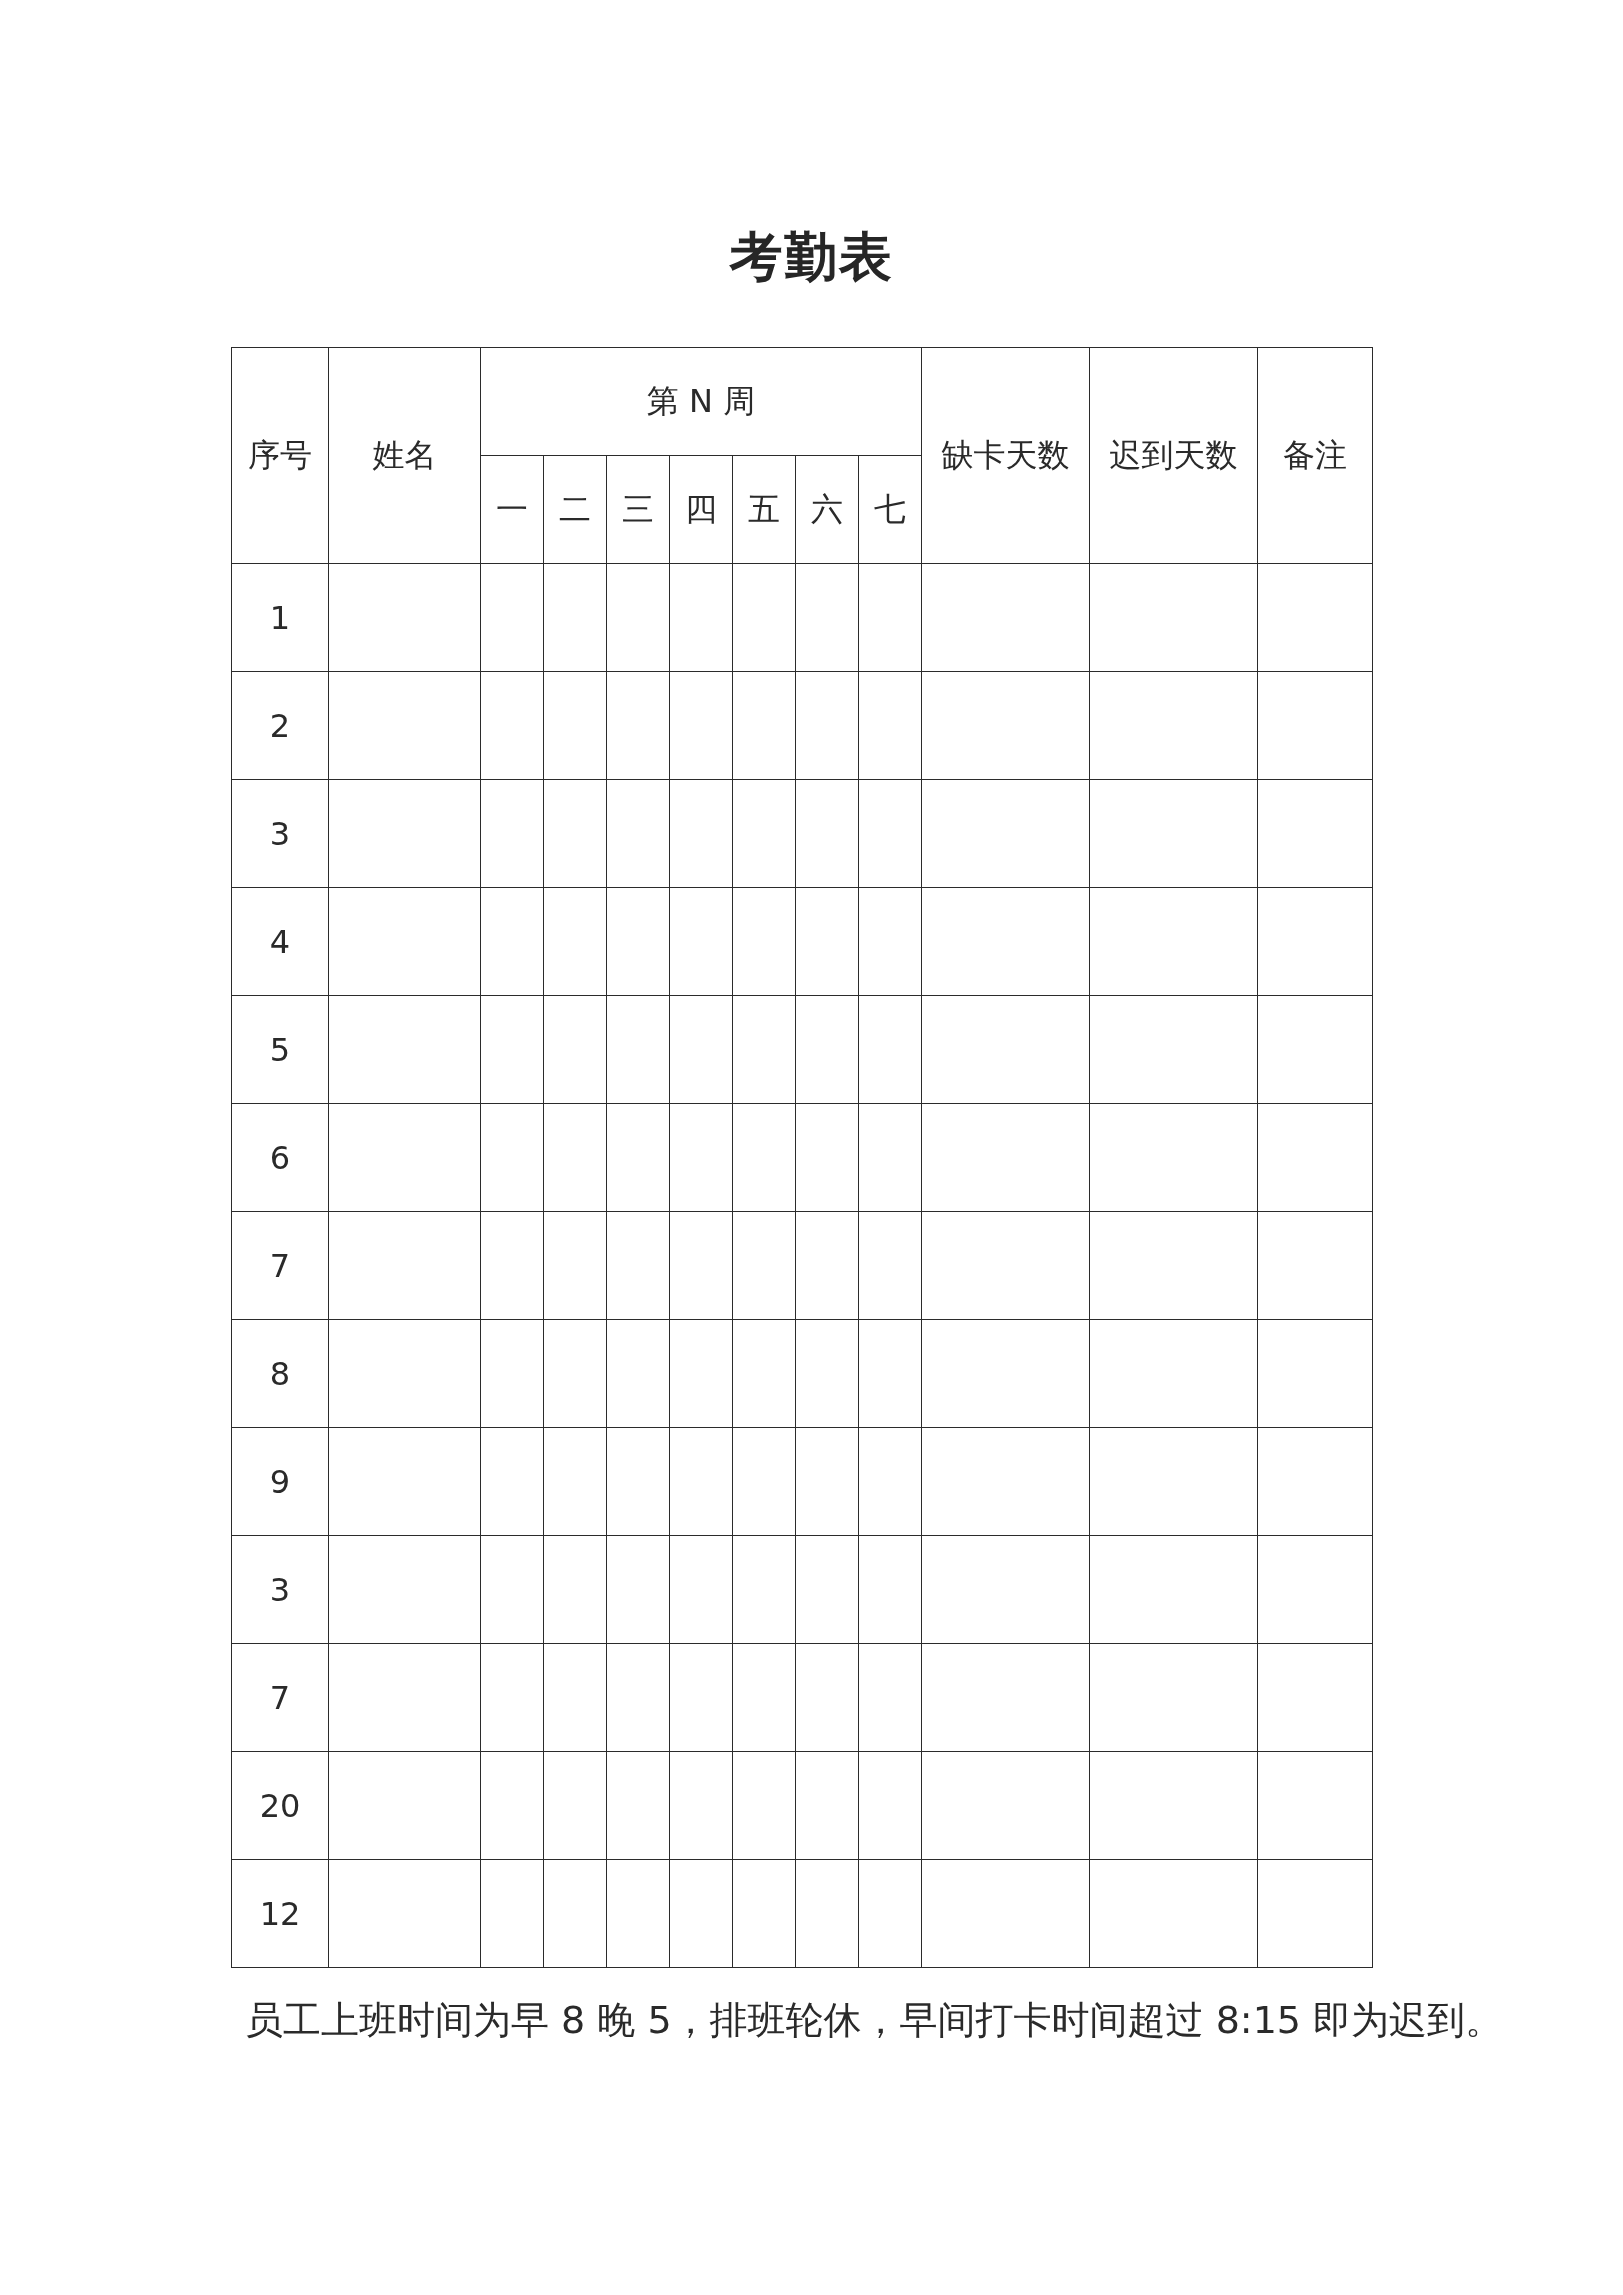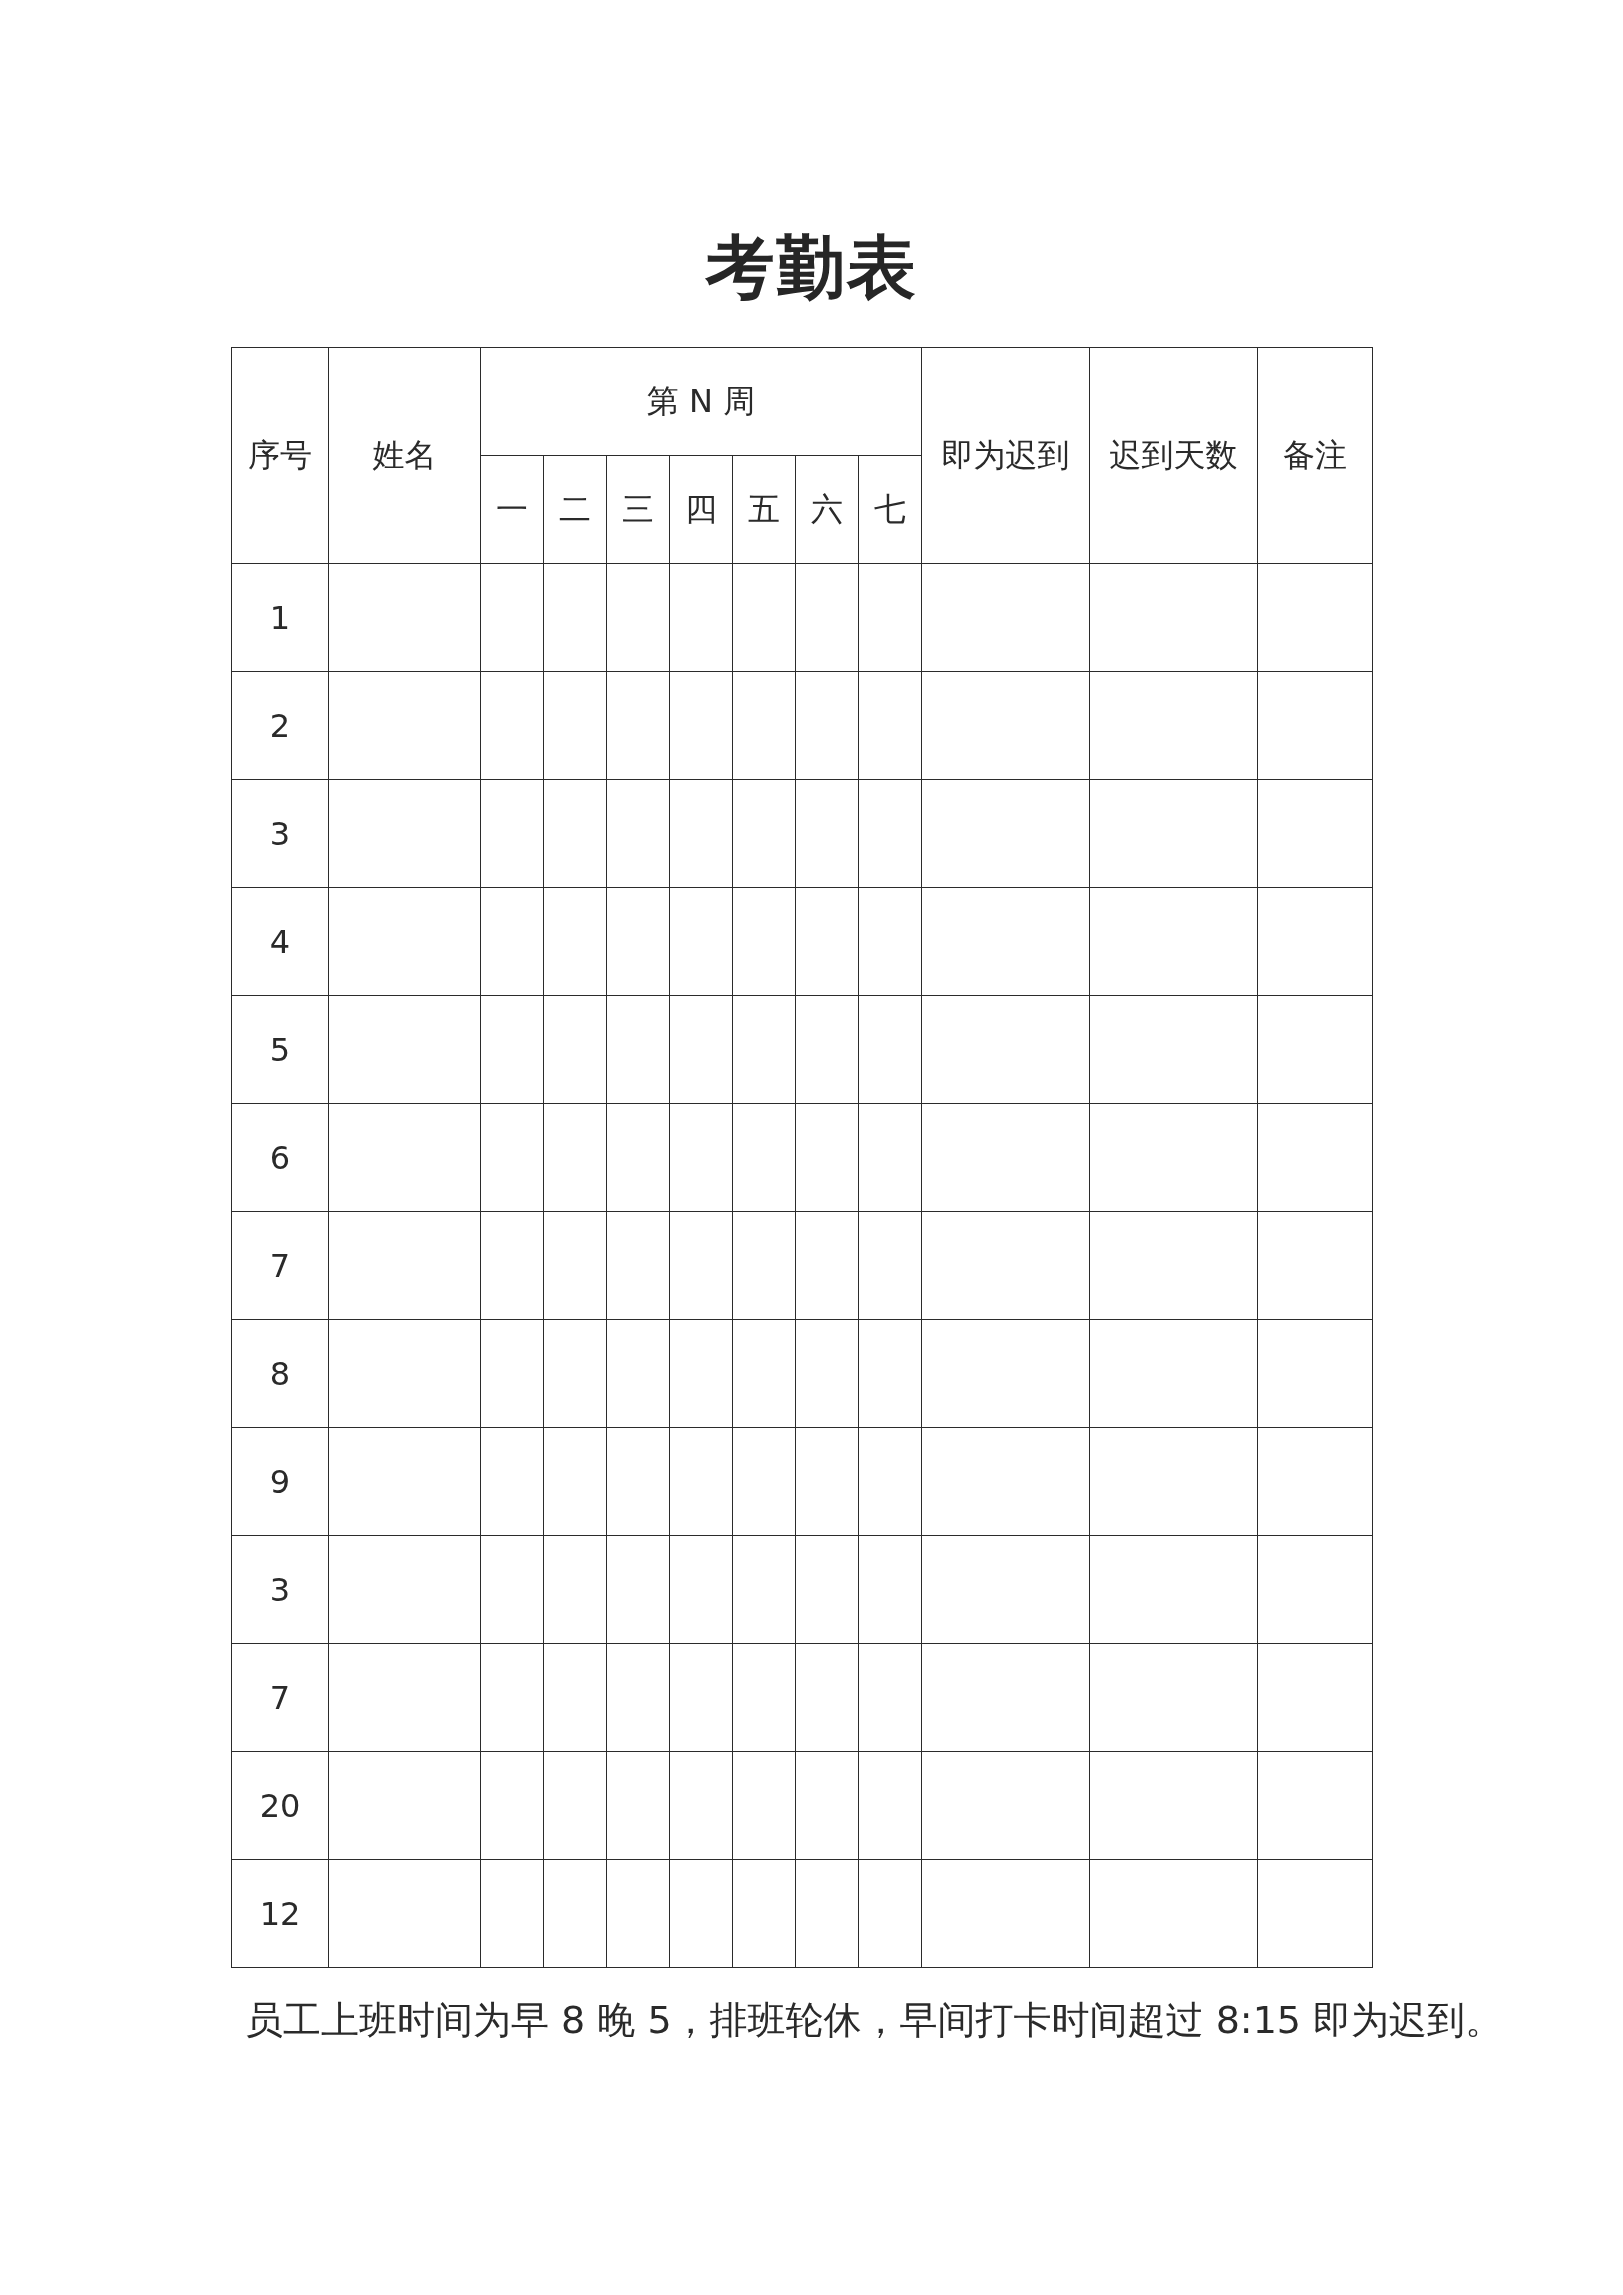--- a/index.html
+++ b/index.html
@@ -1,19 +1,19 @@
 <!DOCTYPE html>
 <html style="font-size:13.5px"><head>
   <meta charset="utf-8">
   <style>
     html, body { margin: 0; padding: 0; background: #ffffff; }
     body { width: 1623px; height: 2295px; position: relative; font-family: "DejaVu Sans", "Liberation Sans", sans-serif; color: #2a2a2a; }
     .title {
       position: absolute; left: 0; top: 222px; width: 1623px; text-align: center;
-      font-size: 69px; font-weight: bold; color: #262626; letter-spacing: 1.7px;
+      font-size: 53px; font-weight: bold; color: #262626; letter-spacing: 1.7px;
     }
     table.att {
       position: absolute; left: 231px; top: 347px;
       border-collapse: collapse; table-layout: fixed;
     }
     table.att td, table.att th {
       border: 1.7px solid #2b2b2b; padding: 0; text-align: center; vertical-align: middle;
       font-weight: normal; color: #2a2a2a; font-size: 32px;
     }
     table.att tr.hdr-top th { height: 107px; }
@@ -43,21 +43,21 @@
       <col style="width:63px">
     <col style="width:168px">
     <col style="width:168px">
     <col style="width:115px">
   </colgroup>
   <thead>
     <tr class="hdr-top">
       <th rowspan="2">序号</th>
       <th rowspan="2">姓名</th>
       <th colspan="7">第 N 周</th>
-      <th rowspan="2">即为迟到</th>
+      <th rowspan="2">缺卡天数</th>
       <th rowspan="2">迟到天数</th>
       <th rowspan="2">备注</th>
     </tr>
     <tr class="hdr-bot">
       <th class="day">一</th>
       <th class="day">二</th>
       <th class="day">三</th>
       <th class="day">四</th>
       <th class="day">五</th>
       <th class="day">六</th>

